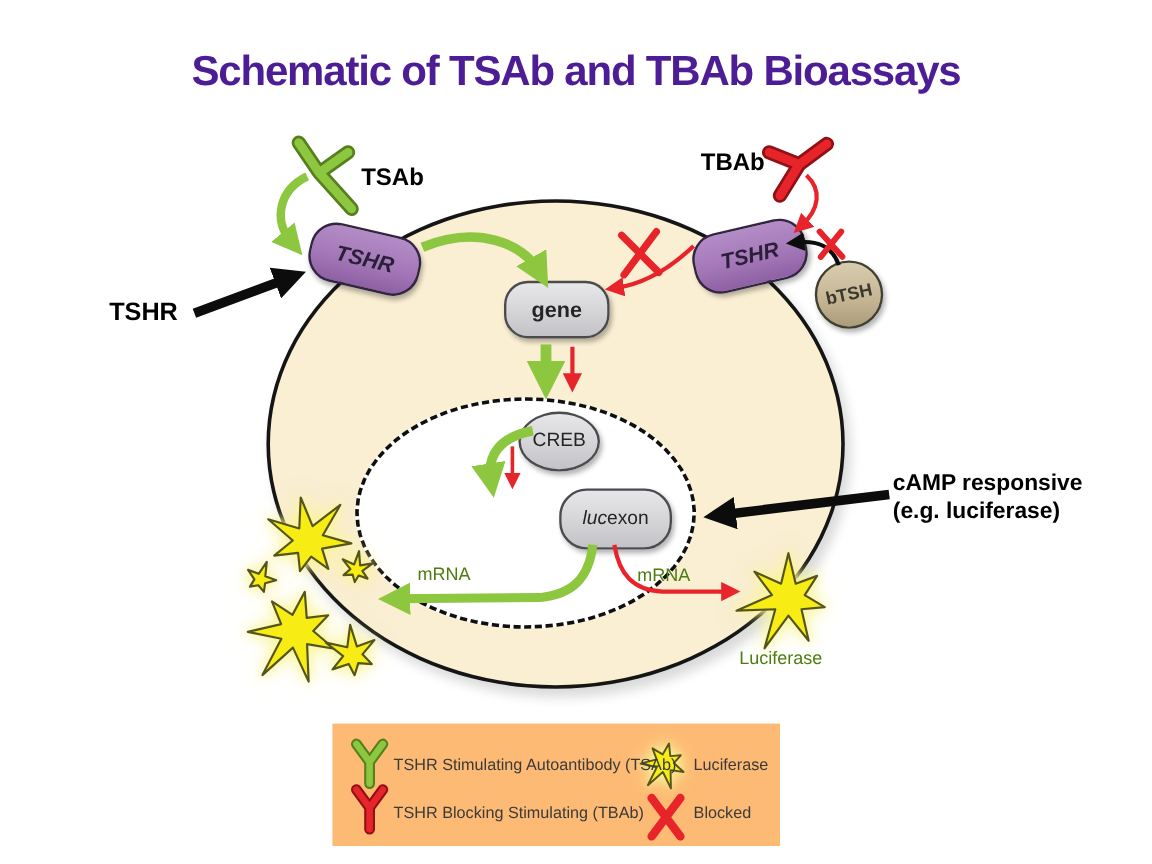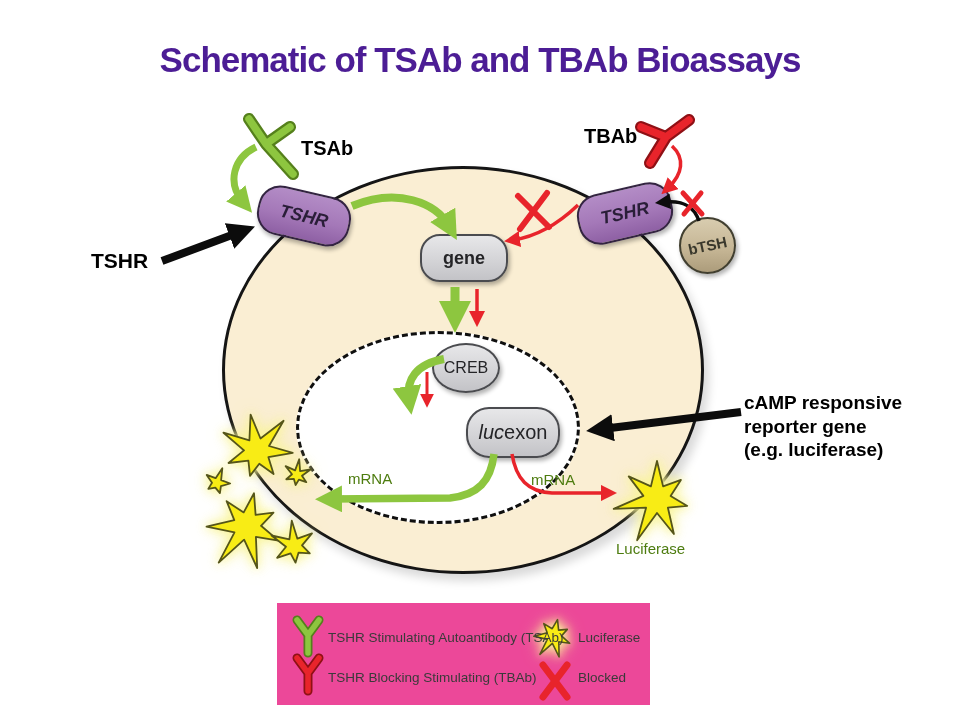--- a/index.html
+++ b/index.html
@@ -22,36 +22,36 @@
           border-color:#332441;color:#2A1E38;font-weight:bold;font-style:italic;}
   #tshr-left{left:257px;top:191px;width:90px;height:46px;transform:rotate(13deg);font-size:18px;}
   #tshr-right{left:577px;top:188px;width:92px;height:47px;transform:rotate(-13deg);font-size:18px;}
   #btsh{left:679px;top:217px;width:53px;height:53px;border-radius:50%;
         background:linear-gradient(180deg,#D8CCAF 0%,#C4B493 60%,#AC9C7B 100%);
         border:2.5px solid #413F30;color:#3A382C;font-weight:bold;font-size:15px;}
   #btsh span{transform:rotate(-12deg);}
   #camp{left:420px;top:234px;width:84px;height:44px;font-weight:bold;font-size:18px;border-radius:20px;}
   #creb{left:432px;top:343px;width:64px;height:46px;border-radius:50%;font-size:16px;align-items:center;}
   #cre{left:377px;top:409px;width:88px;height:44px;font-size:17px;border-radius:21px;}
-  #luc{left:466px;top:407px;width:90px;height:47px;font-size:20px;border-radius:23px;}
+  #luc{left:466px;top:407px;width:90px;height:47px;font-size:16px;border-radius:23px;}
   #luc .it{font-style:italic;}
   
   .lbl{color:#000;font-weight:bold;z-index:6;}
   #lbl-tsab{left:301px;top:137px;font-size:20px;}
   #lbl-tbab{left:584px;top:125px;font-size:20px;}
   #lbl-tshr-callout{left:91px;top:249px;font-size:21px;}
   #lbl-reporter{left:744px;top:391px;font-size:19px;line-height:23.5px;}
   .small-lbl{color:#4d7c0f;font-size:15px;z-index:6;font-weight:normal;}
   #lbl-mrna-left{left:348px;top:470px;}
   #lbl-mrna-right{left:531px;top:471px;}
   #lbl-luciferase{left:616px;top:540px;}
   
   #overlay{left:0;top:0;width:960px;height:720px;z-index:4;pointer-events:none;}
   
-  #legend{left:277px;top:603px;width:373px;height:102px;background:#ec4899;z-index:5;}
+  #legend{left:277px;top:603px;width:373px;height:102px;background:#fdba74;z-index:5;}
   #legend .ltext{position:absolute;font-size:13.5px;color:#3A3A3A;}
   #legend svg{position:absolute;left:0;top:0;}
   .glow{filter:drop-shadow(0 0 4px rgba(250,246,160,0.95)) drop-shadow(0 0 7px rgba(248,243,140,0.8));}
 </style>
 </head>
 <body>
 
 <div id="canvas">
 
   <div class="abs" id="title">Schematic of TSAb and TBAb Bioassays</div>
@@ -138,21 +138,20 @@
       <polygon points="291.8,520.7 297.4,538.7 312.0,533.4 302.0,545.3 309.8,553.4 298.6,552.6 295.5,562.7 290.6,553.3 277.1,557.8 286.0,546.7 271.5,535.5 289.4,539.4"></polygon>
       <polygon points="657.0,461.0 663.1,486.4 680.9,479.9 670.6,495.9 687.3,505.9 667.9,507.7 673.9,534.0 657.0,513.0 637.1,540.2 646.1,507.7 613.7,508.9 643.4,495.9 628.7,476.4 650.9,486.4"></polygon>
     </g>
   </svg>
 
   <div class="abs lbl" id="lbl-tsab">TSAb</div>
   <div class="abs lbl" id="lbl-tbab">TBAb</div>
   <div class="abs lbl" id="lbl-tshr-callout">TSHR</div>
   <div class="abs lbl" id="lbl-reporter">
     <div>cAMP responsive</div>
-    <div>reporter gene</div>
     <div>(e.g. luciferase)</div>
   </div>
   <div class="abs small-lbl" id="lbl-mrna-left">mRNA</div>
   <div class="abs small-lbl" id="lbl-mrna-right">mRNA</div>
   <div class="abs small-lbl" id="lbl-luciferase">Luciferase</div>
 
   <div class="abs" id="legend">
     <svg width="373" height="107" viewBox="0 0 373 107">
       <g>
         <path d="M20,17 L31,32 L42,17 M31,32 L31,50" fill="none" stroke="#55801C" stroke-width="9" stroke-linecap="round" stroke-linejoin="round"></path>

